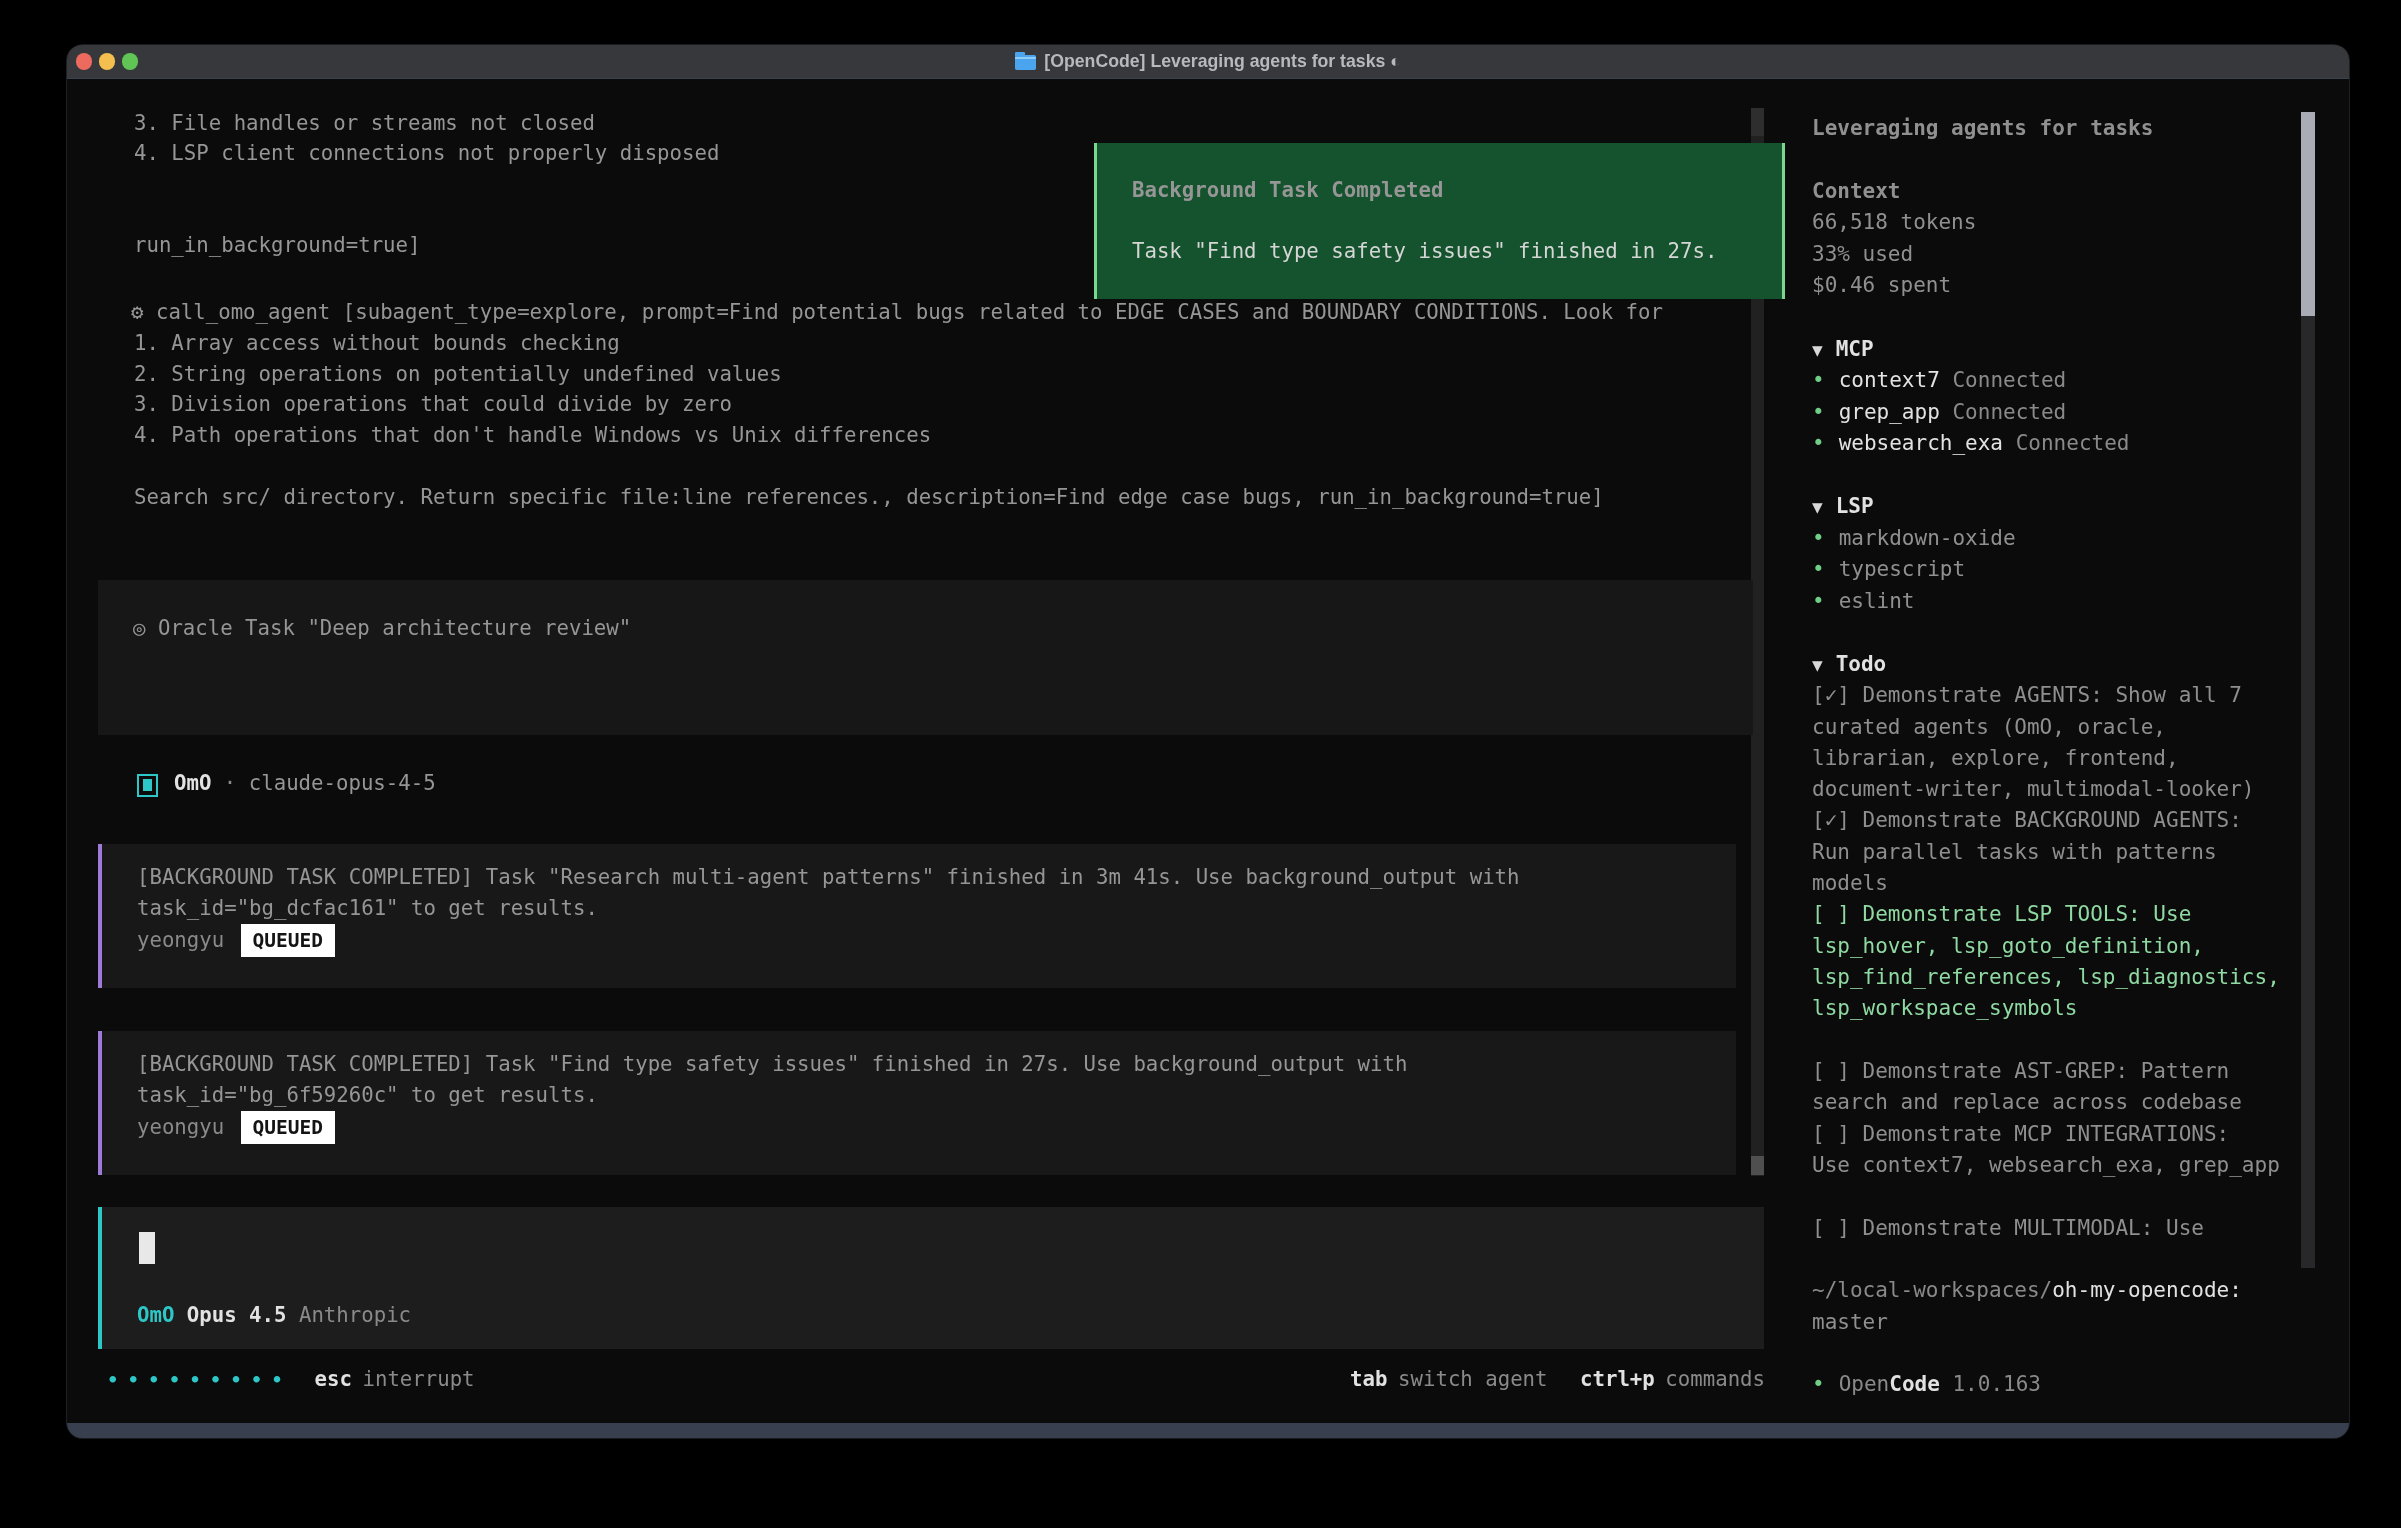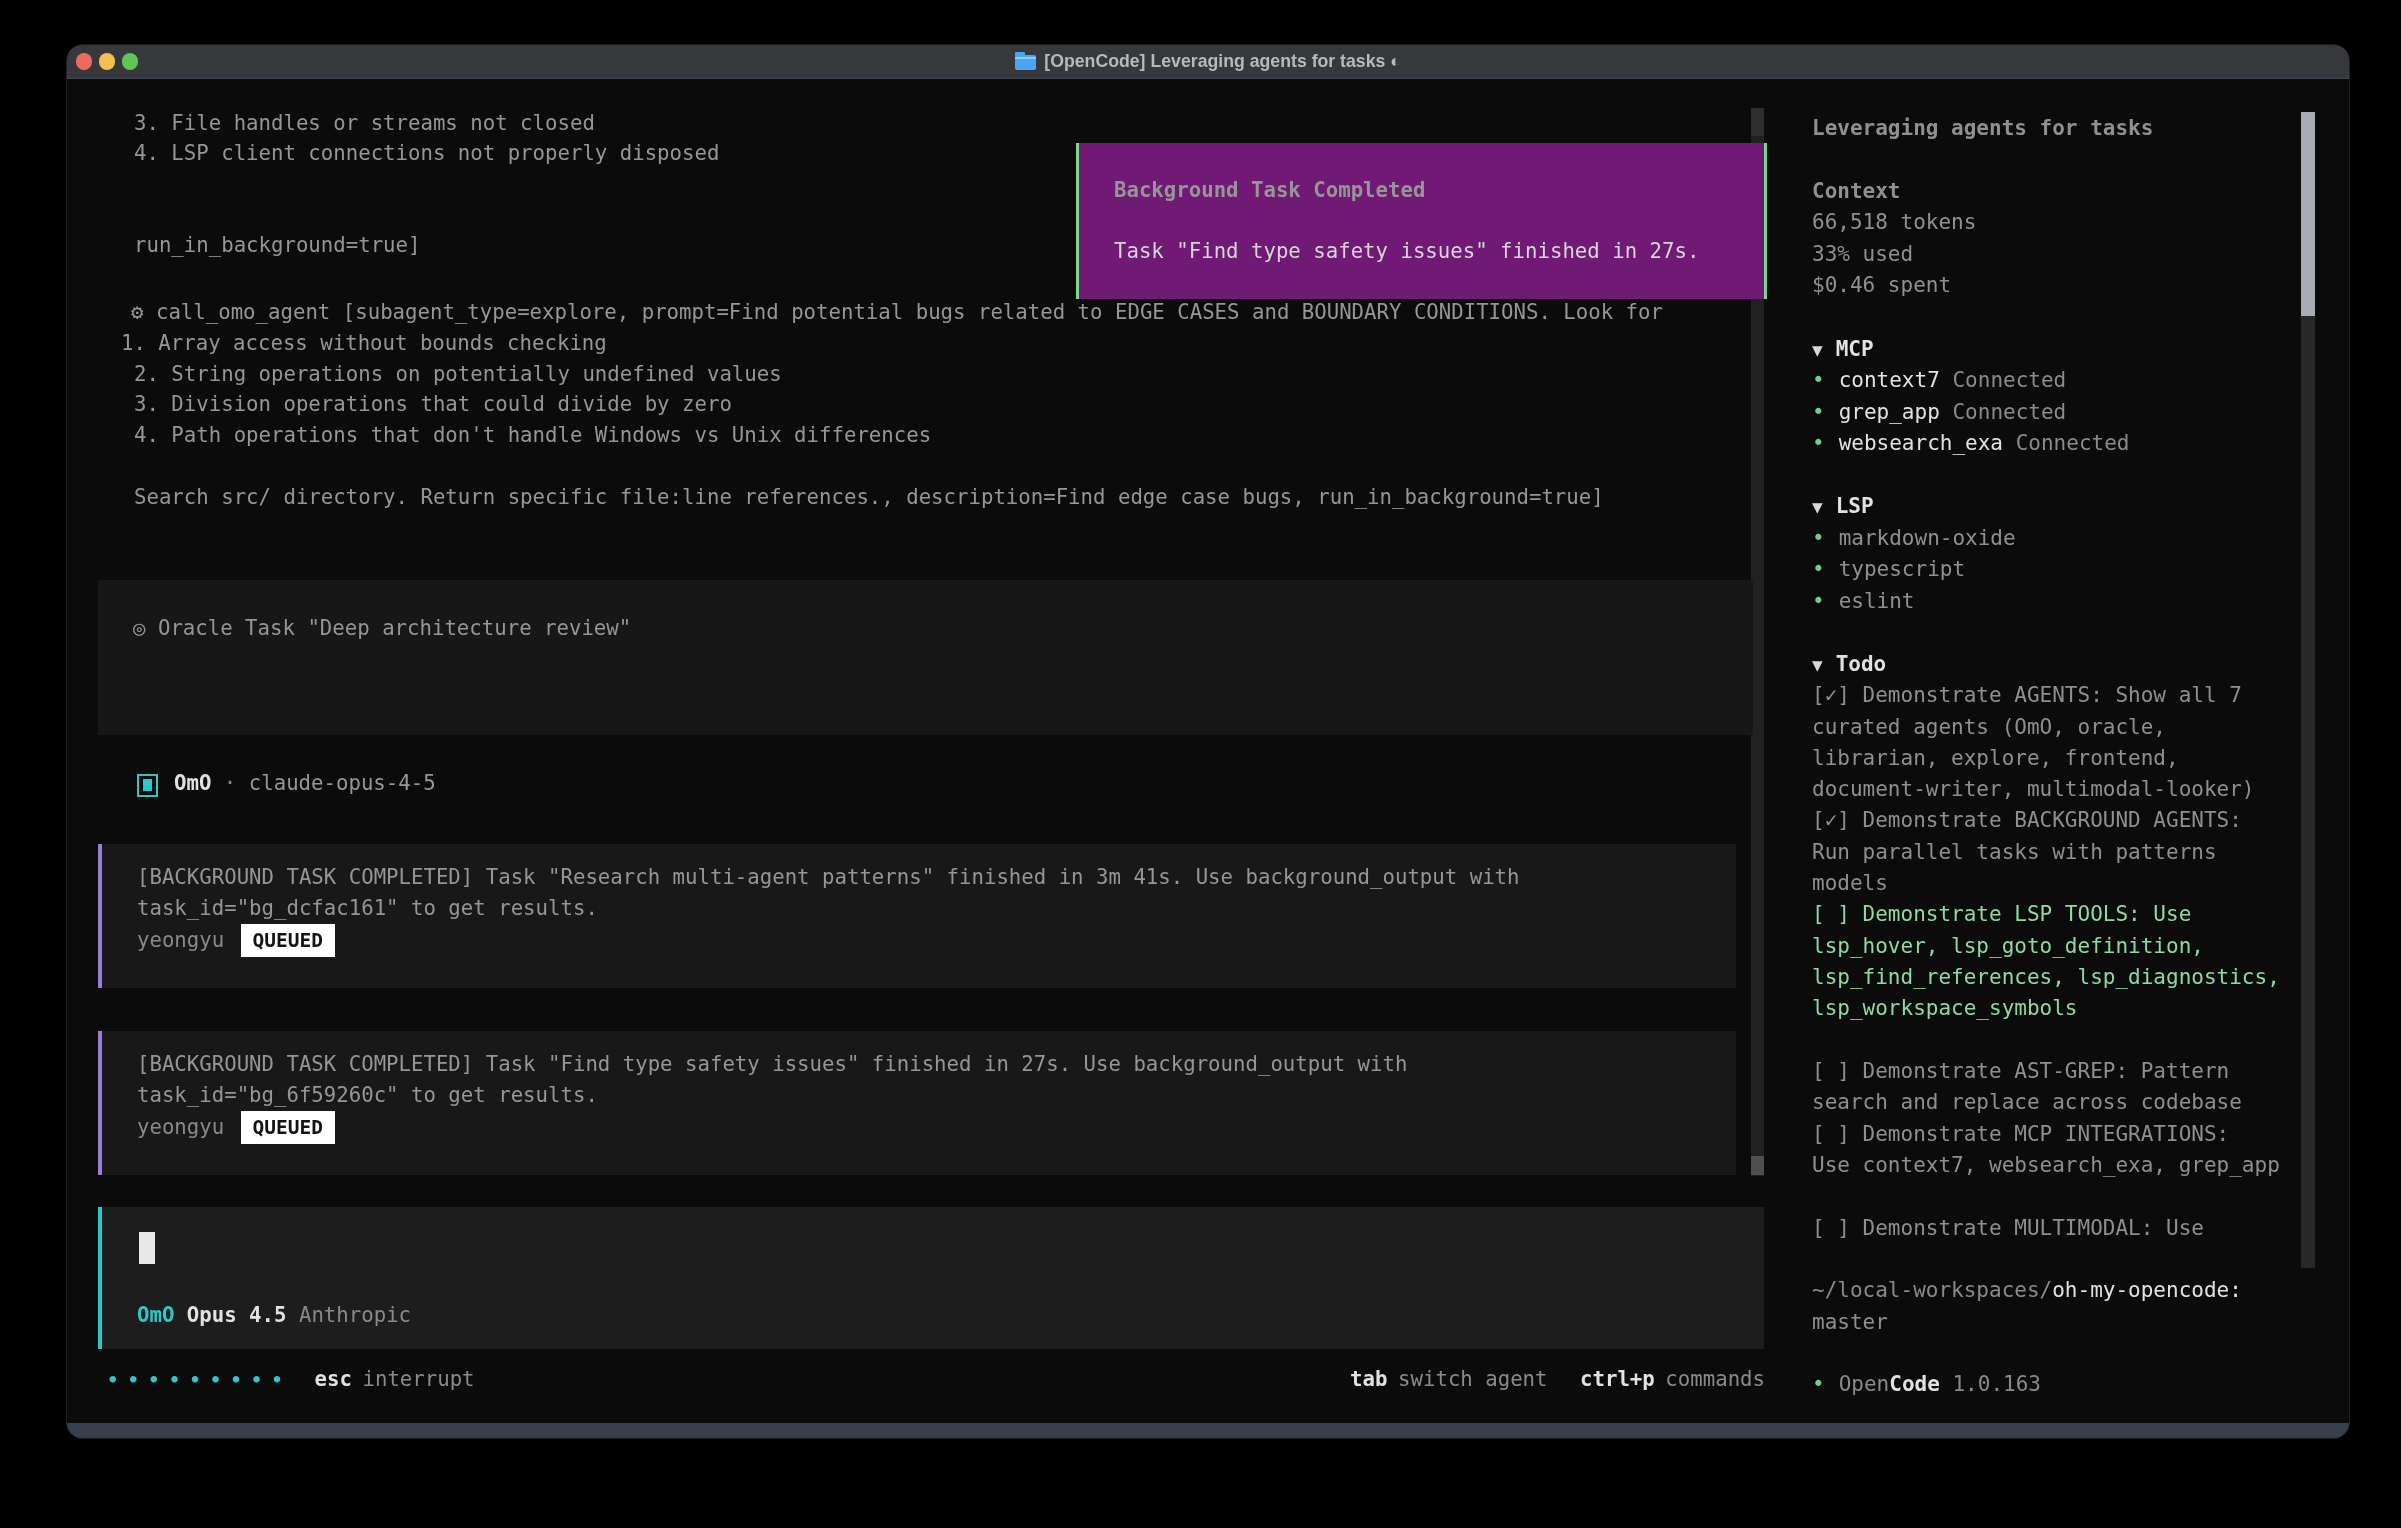--- a/index.html
+++ b/index.html
@@ -23,21 +23,21 @@
   .tline{position:absolute;height:31px;line-height:31px;font-size:20.7px;white-space:nowrap;color:#969696;}
   .white{color:#e2e2e2;}
   .dim{color:#8a8a8a;}
   .bold{font-weight:bold;}
   .tealtx{color:#2ec7c7;}
   
   .box{position:absolute;background:#171717;}
   .boxline{position:absolute;left:35px;height:31px;line-height:31px;font-size:20.7px;white-space:nowrap;color:#969696;}
   .msgblock{position:absolute;background:#181818;border-left:4.1px solid #9d7cd8;}
   .inputbox{position:absolute;background:#1d1d1d;border-left:4.1px solid #2ec7c7;}
-  .popup{position:absolute;background:#701a75;border-left:3px solid #7bd78e;border-right:3px solid #7bd78e;z-index:5;}
+  .popup{position:absolute;background:#14532d;border-left:3px solid #7bd78e;border-right:3px solid #7bd78e;z-index:5;margin-left:18px;}
   .badge{display:inline-block;background:#ffffff;color:#141414;font-weight:bold;font-size:19.5px;
          padding:3px 11.8px;margin-left:16.5px;line-height:27px;}
   .cursor{position:absolute;width:16px;height:32px;background:#e8e8e8;}
   .omoicon{position:absolute;width:21px;height:22.5px;border:2.4px solid #2ec7c7;box-sizing:border-box;
            display:flex;align-items:center;justify-content:center;}
   .omoicon i{display:block;width:8.3px;height:11.8px;background:#2ec7c7;}
   
   .sb-track{position:absolute;background:#212121;}
   .sb-thumb{position:absolute;background:#4f4f4f;}
   .sb-cap{position:absolute;background:#2e2e2e;}
@@ -79,21 +79,21 @@
       </div>
     </div>
 
     <div class="tline" style="left:67px;top:63px;">3. File handles or streams not closed</div>
     <div class="tline" style="left:67px;top:93px;">4. LSP client connections not properly disposed</div>
     <div class="tline" style="left:67px;top:185px;">run_in_background=true]</div>
 
     <div class="tline" style="left:64px;top:252px;">
       <span>⚙</span><span> </span><span>call_omo_agent [subagent_type=explore, prompt=Find potential bugs related to EDGE CASES and BOUNDARY CONDITIONS. Look for</span>
     </div>
-    <div class="tline" style="left:54px;top:283px;">1. Array access without bounds checking</div>
+    <div class="tline" style="left:67px;top:283px;">1. Array access without bounds checking</div>
     <div class="tline" style="left:67px;top:314px;">2. String operations on potentially undefined values</div>
     <div class="tline" style="left:67px;top:344px;">3. Division operations that could divide by zero</div>
     <div class="tline" style="left:67px;top:375px;">4. Path operations that don't handle Windows vs Unix differences</div>
     <div class="tline" style="left:67px;top:437px;">Search src/ directory. Return specific file:line references., description=Find edge case bugs, run_in_background=true]</div>
 
     <div class="sb-track" style="left:1684px;top:63px;width:13px;height:1068px;"></div>
     <div class="sb-cap" style="left:1684px;top:63px;width:13px;height:28px;"></div>
     <div class="sb-thumb" style="left:1684px;top:1111px;width:13px;height:19px;"></div>
 
     <div class="popup" style="left:1009px;top:98px;width:685px;height:156px;">

